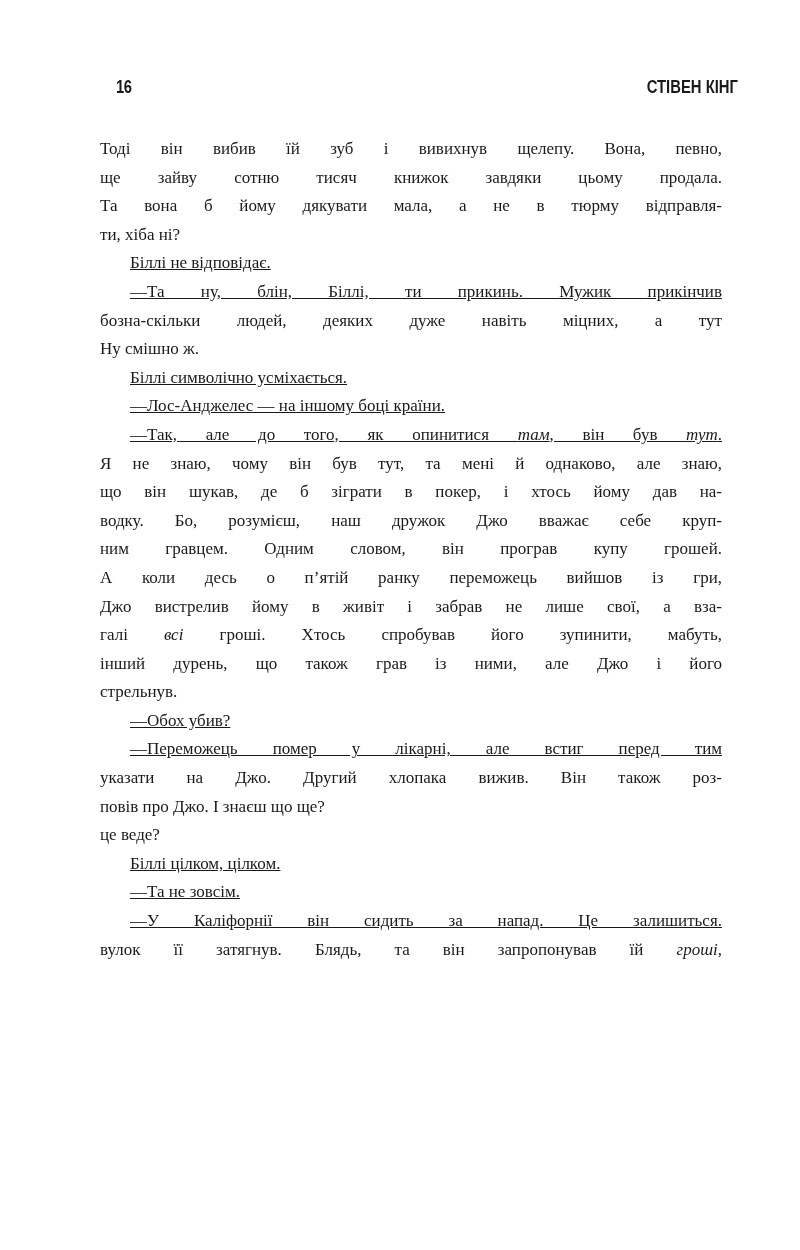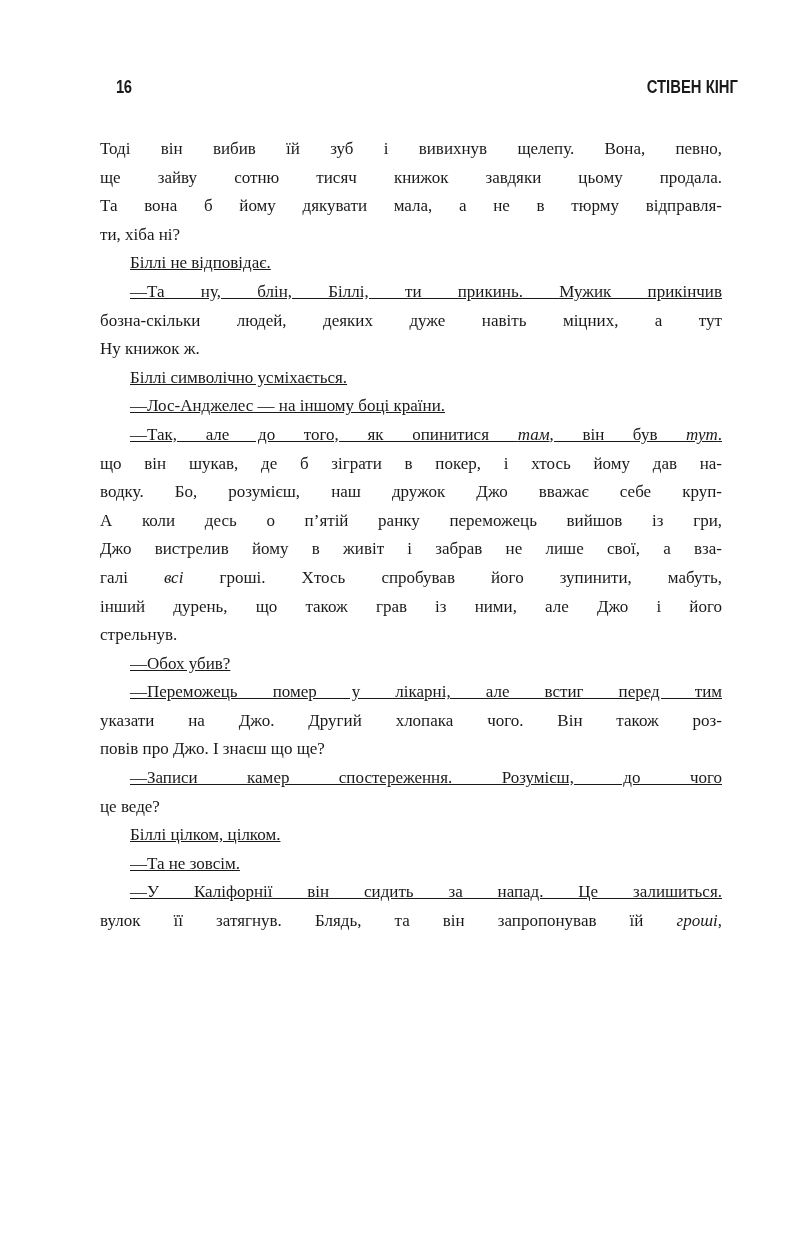--- a/index.html
+++ b/index.html
@@ -22,34 +22,35 @@
 </div>
 
 <div class="body-text" id="body-text">
     <span class="line justify">Тоді він вибив їй зуб і вивихнув щелепу. Вона, певно,</span>
     <span class="line justify">ще зайву сотню тисяч книжок завдяки цьому продала.</span>
     <span class="line justify">Та вона б йому дякувати мала, а не в тюрму відправля-</span>
     <span class="line">ти, хіба ні?</span>
     <span class="line indent">Біллі не відповідає.</span>
     <span class="line justify indent">—Та ну, блін, Біллі, ти прикинь. Мужик прикінчив</span>
     <span class="line justify">бозна-скільки людей, деяких дуже навіть міцних, а тут</span>
-    <span class="line">Ну книжок ж.</span>
+    <span class="line">Ну смішно ж.</span>
     <span class="line indent">Біллі символічно усміхається.</span>
     <span class="line indent">—Лос-Анджелес — на іншому боці країни.</span>
     <span class="line justify indent"><span>—Так, але до того, як опинитися </span><span class="it">там</span><span>, він був </span><span class="it">тут</span><span>.</span></span>
+    <span class="line justify">Я не знаю, чому він був тут, та мені й однаково, але знаю,</span>
     <span class="line justify">що він шукав, де б зіграти в покер, і хтось йому дав на-</span>
     <span class="line justify">водку. Бо, розумієш, наш дружок Джо вважає себе круп-</span>
+    <span class="line justify">ним гравцем. Одним словом, він програв купу грошей.</span>
     <span class="line justify">А коли десь о п’ятій ранку переможець вийшов із гри,</span>
     <span class="line justify">Джо вистрелив йому в живіт і забрав не лише свої, а вза-</span>
     <span class="line justify"><span>галі </span><span class="it">всі</span><span> гроші. Хтось спробував його зупинити, мабуть,</span></span>
     <span class="line justify">інший дурень, що також грав із ними, але Джо і його</span>
     <span class="line">стрельнув.</span>
     <span class="line indent">—Обох убив?</span>
     <span class="line justify indent">—Переможець помер у лікарні, але встиг перед тим</span>
-    <span class="line justify">указати на Джо. Другий хлопака чого. Він також роз-</span>
+    <span class="line justify">указати на Джо. Другий хлопака вижив. Він також роз-</span>
     <span class="line">повів про Джо. І знаєш що ще?</span>
-    <span class="line justify indent">—Записи камер спостереження. Розумієш, до чого</span>
     <span class="line">це веде?</span>
     <span class="line indent">Біллі цілком, цілком.</span>
     <span class="line indent">—Та не зовсім.</span>
     <span class="line justify indent">—У Каліфорнії він сидить за напад. Це залишиться.</span>
     <span class="line justify"><span>вулок її затягнув. Блядь, та він запропонував їй </span><span class="it">гроші</span><span>,</span></span>
   </div>
 
 </body></html>

